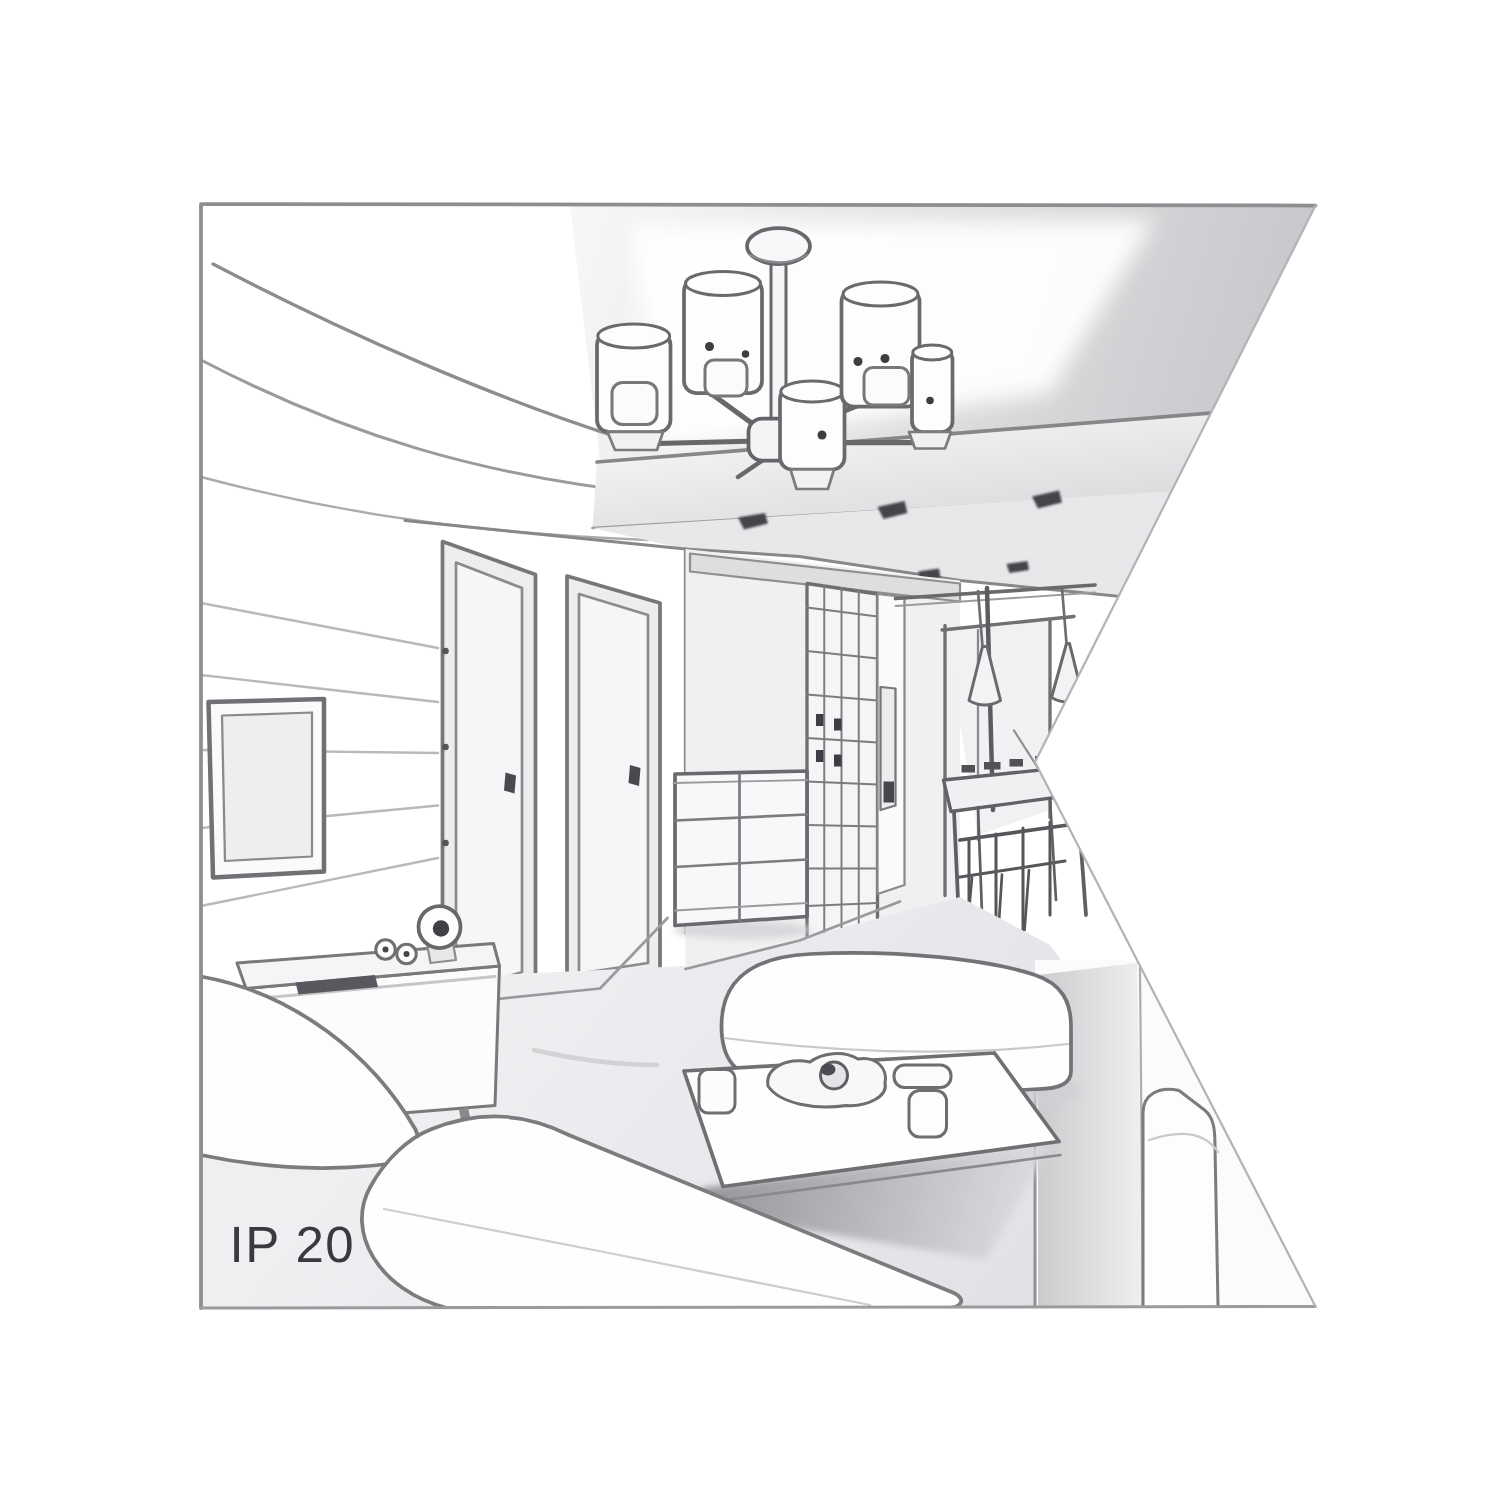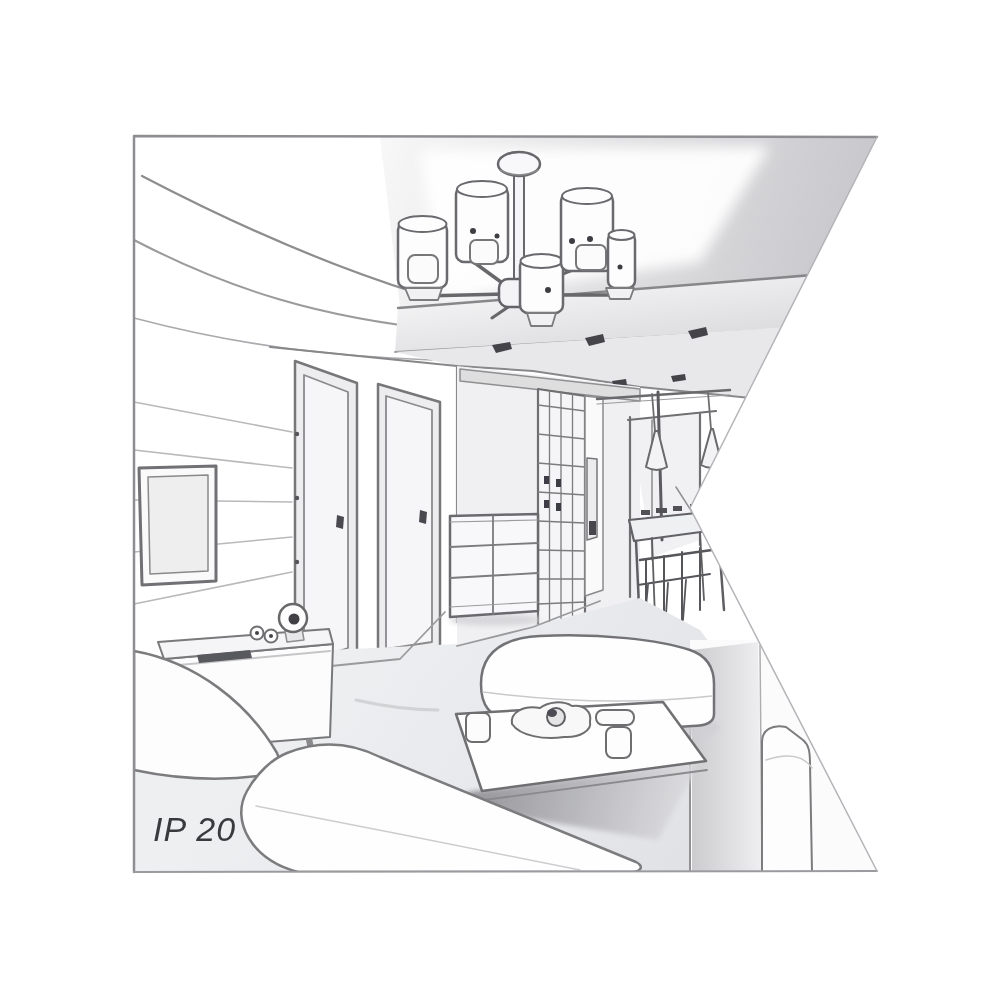--- a/index.html
+++ b/index.html
@@ -1,17 +1,17 @@
 <!DOCTYPE html>
 <html><head>
 <meta charset="utf-8">
 <style>
   html,body{margin:0;padding:0;background:#ffffff;}
   .stage{position:relative;width:1000px;height:1000px;background:#ffffff;overflow:hidden;
-         font-family:"Liberation Sans", sans-serif;font-style:italic;}
+         font-family:"Liberation Sans", sans-serif;}
   svg{position:absolute;left:0;top:0;}
   svg *{stroke-linejoin:round;stroke-linecap:round;}
   .caption{font-family:"Liberation Sans", sans-serif;font-size:34px;font-weight:400;letter-spacing:1px;}
 </style>
 </head>
 <body>
 
 <div class="stage">
 <svg width="1000" height="1000" viewBox="0 0 1000 1000" role="img">
   <defs>

